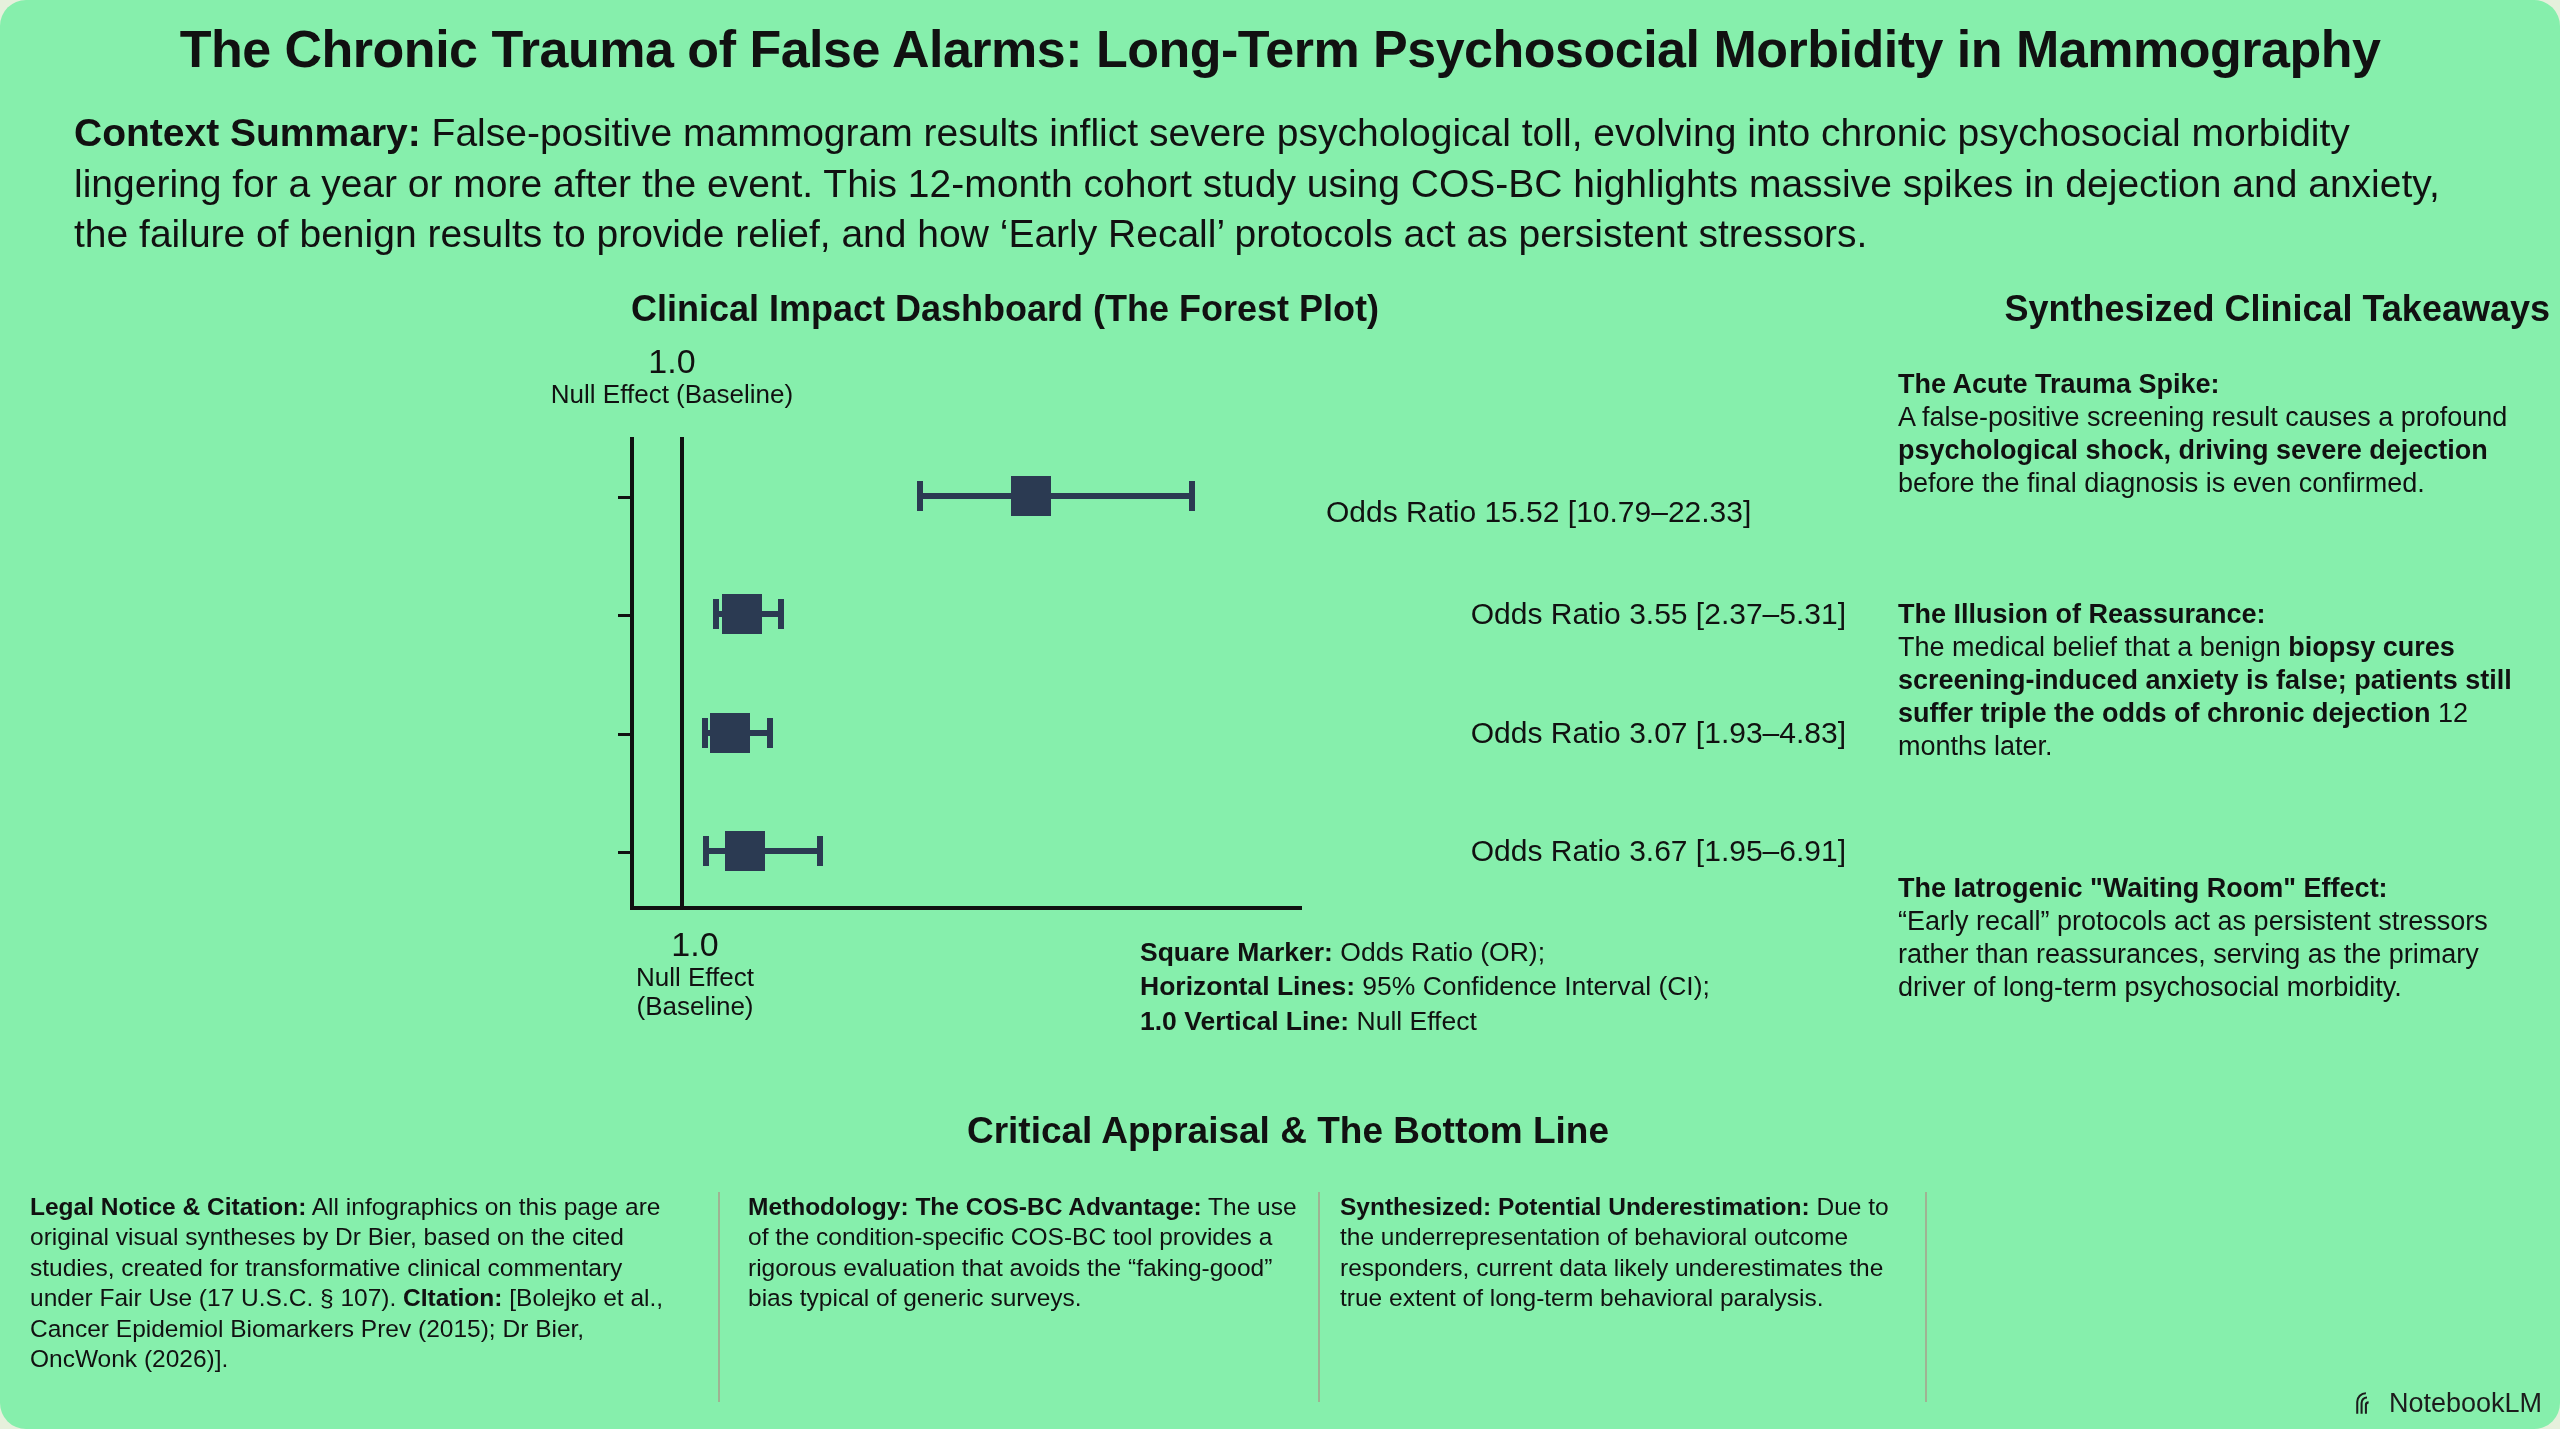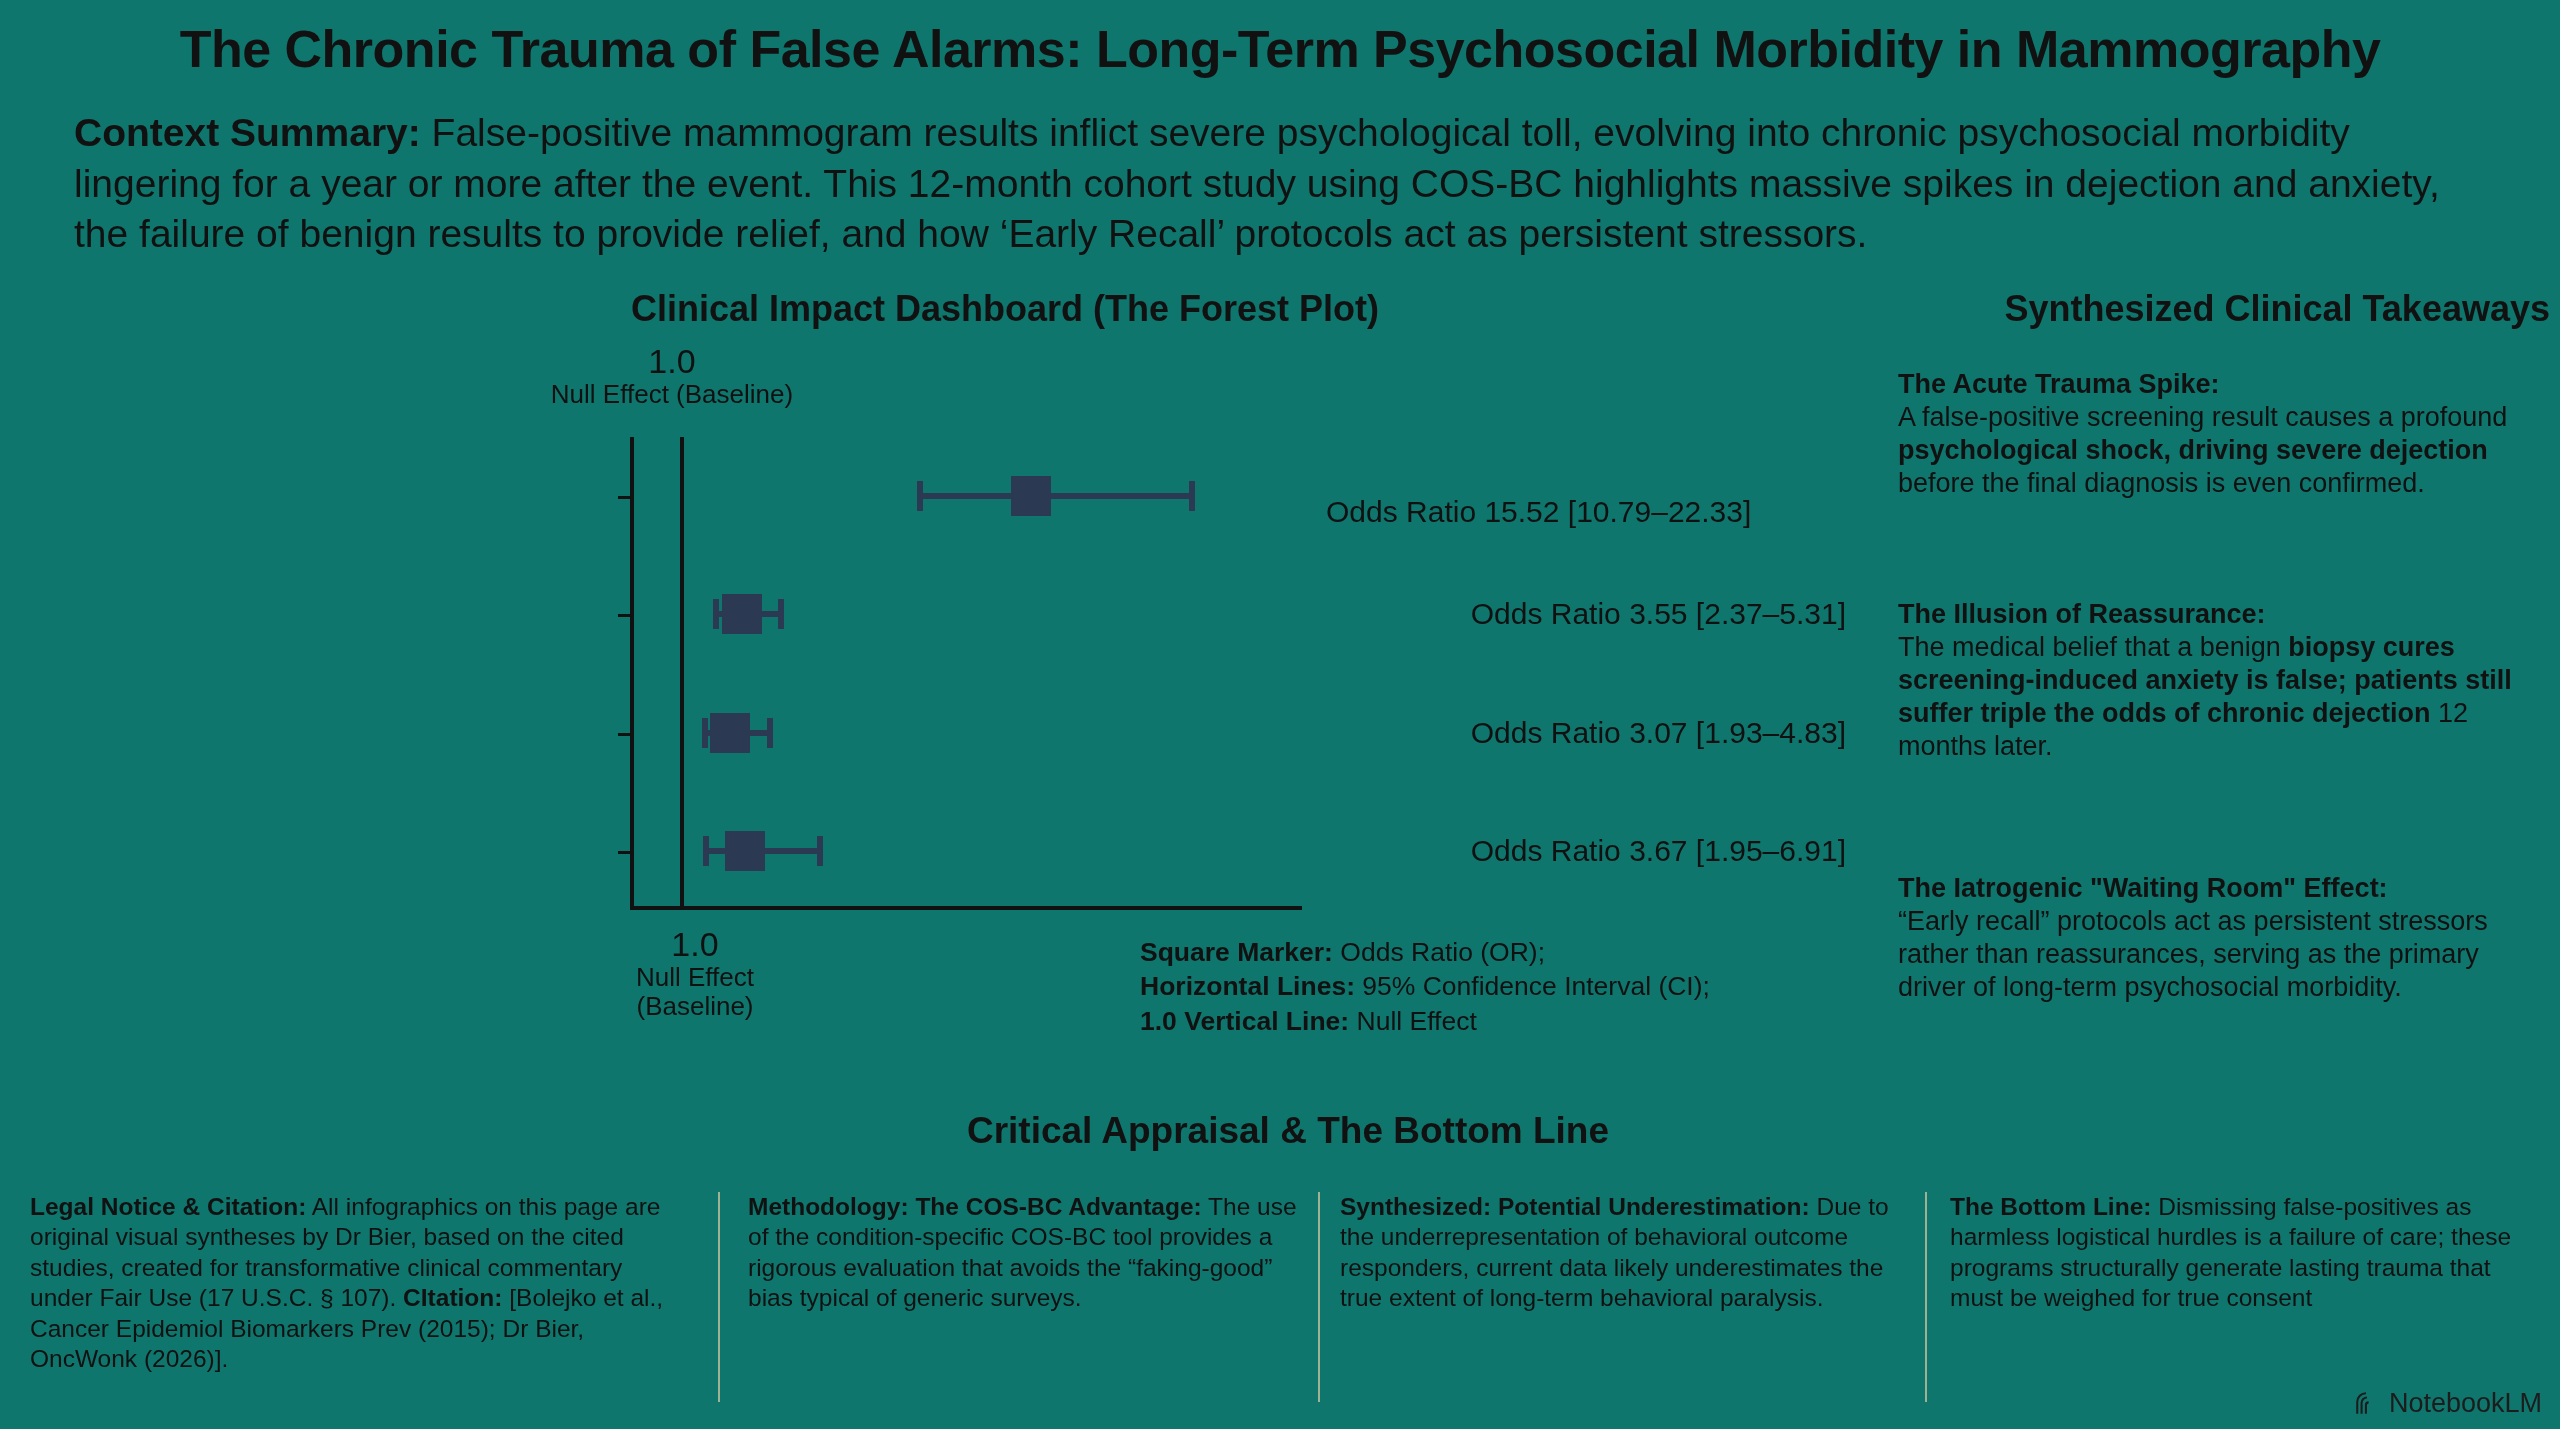--- a/index.html
+++ b/index.html
@@ -8,22 +8,23 @@
     background: #e6f0dc;
   }
   body {
     font-family: "Liberation Sans", sans-serif;
     color: #111111;
   }
   #page {
     position: relative;
     width: 2560px;
     height: 1429px;
-    background: #0f766e;
+    background: #86efac;
     overflow: hidden;
+    border-radius: 26px;
   }
 
   
   .main-title {
     position: absolute;
     left: 0; right: 0;
     top: 22px;
     text-align: center;
     font-size: 52px;
     font-weight: bold;
@@ -260,21 +261,20 @@
   <div class="takeaway" id="tk1"><span class="hd">The Illusion of Reassurance:</span><span>The medical belief that a benign </span><b>biopsy cures screening-induced anxiety is false; patients still suffer triple the odds of chronic dejection</b><span> 12 months later.</span></div>
   <div class="takeaway" id="tk2"><span class="hd">The Iatrogenic "Waiting Room" Effect:</span><span>“Early recall” protocols act as persistent stressors rather than reassurances, serving as the primary driver of long-term psychosocial morbidity.</span></div>
 
   <div class="appraisal-title">Critical Appraisal &amp; The Bottom Line</div>
   <div class="bdiv" id="bd0"></div>
   <div class="bdiv" id="bd1"></div>
   <div class="bdiv" id="bd2"></div>
   <div class="bcol" id="bc0"><b class="hd">Legal Notice &amp; Citation:</b><span> All infographics on this page are original visual syntheses by Dr Bier, based on the cited studies, created for transformative clinical commentary under Fair Use (17 U.S.C. § 107). </span><b class="hd">CItation:</b><span> [Bolejko et al., Cancer Epidemiol Biomarkers Prev (2015); Dr Bier, OncWonk (2026)].</span></div>
   <div class="bcol" id="bc1"><b class="hd">Methodology: The COS-BC Advantage:</b><span> The use of the condition-specific COS-BC tool provides a rigorous evaluation that avoids the “faking-good” bias typical of generic surveys.</span></div>
   <div class="bcol" id="bc2"><b class="hd">Synthesized: Potential Underestimation:</b><span> Due to the underrepresentation of behavioral outcome responders, current data likely underestimates the true extent of long-term behavioral paralysis.</span></div>
-  <div class="bcol" id="bc3"><b class="hd">The Bottom Line:</b><span> Dismissing false-positives as harmless logistical hurdles is a failure of care; these programs structurally generate lasting trauma that must be weighed for true consent</span></div>
 
   <div class="watermark">
     <span>
       <svg width="26" height="26" viewBox="0 0 24 24" fill="none" stroke="#1c1c1c" stroke-width="1.9">
         <path d="M3 21 V10 a8 8 0 0 1 8-8"></path>
         <path d="M7 21 V11 a5 5 0 0 1 5-5"></path>
         <path d="M11 21 V13 a2.5 2.5 0 0 1 2.5-2.5"></path>
       </svg>
     </span>
     <span>NotebookLM</span>

